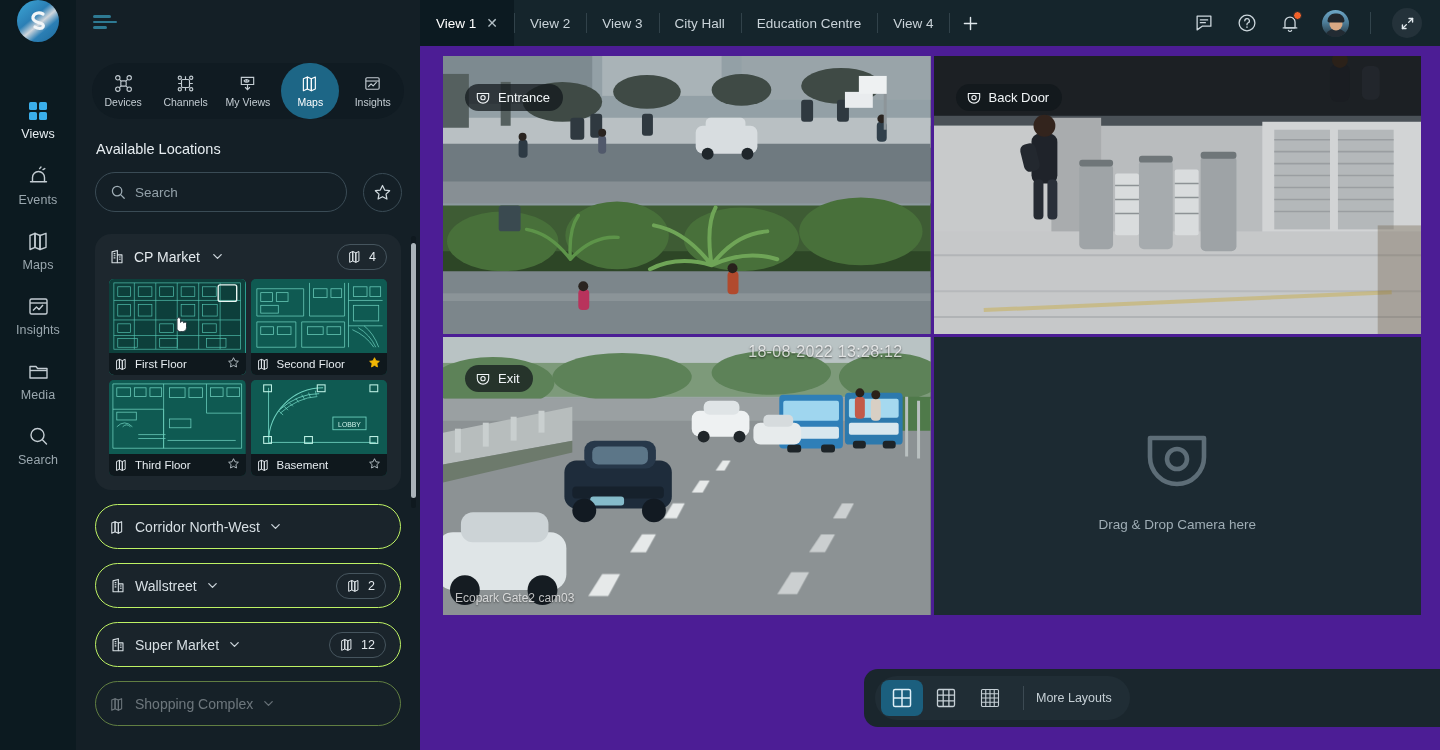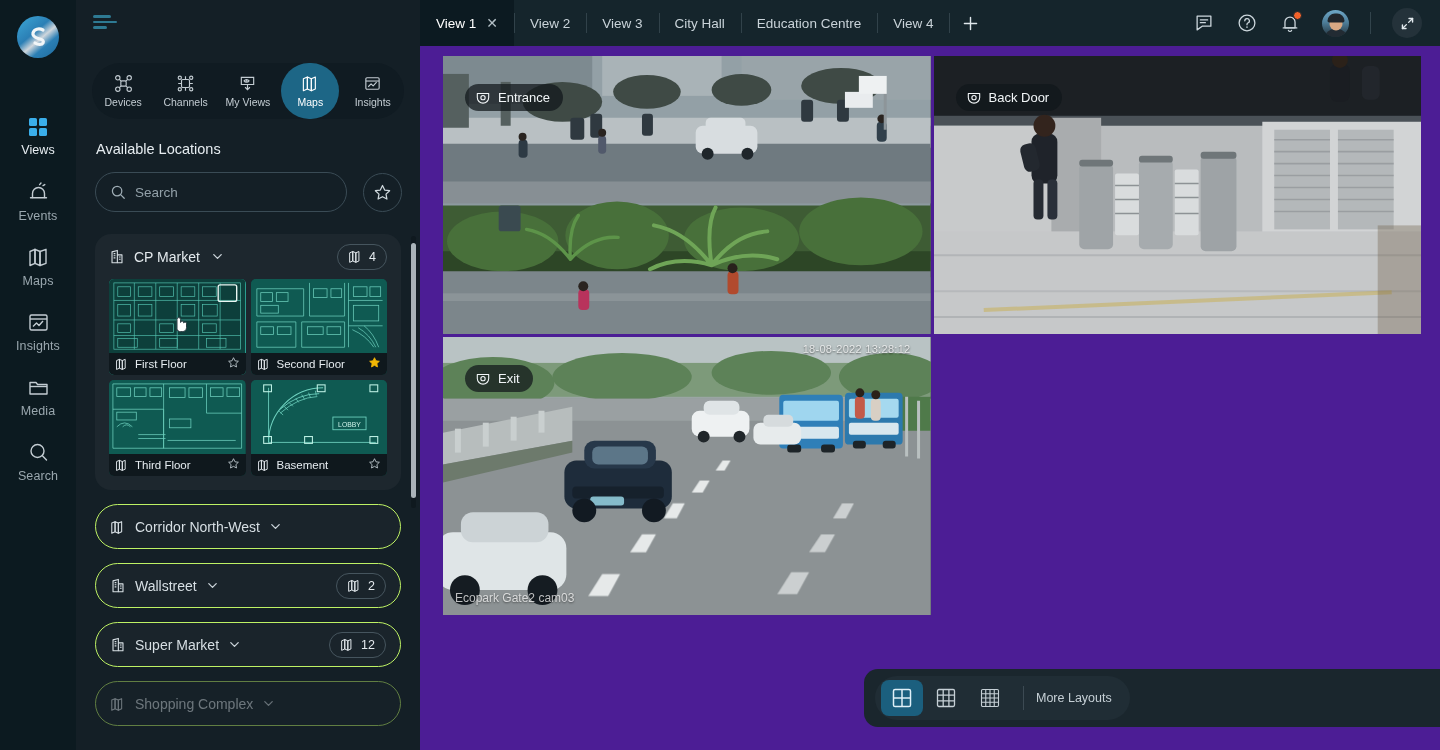--- a/index.html
+++ b/index.html
@@ -9,21 +9,20 @@
     font-family: "Liberation Sans", sans-serif;
     overflow: hidden;
   }
   .app { position: relative; width: 1440px; height: 750px; display: flex; }
 
   
   .rail {
     width: 76px; height: 750px;
     background: #0c1a20;
     display: flex; flex-direction: column; align-items: center;
-    padding-top: 16px;
     flex: 0 0 76px;
     z-index: 5;
   }
   .logo {
     width: 42px; height: 42px; border-radius: 50%;
     background: linear-gradient(140deg,#3da9d8 0%, #2b7fb5 40%, #cfd6dc 55%, #2b7fb5 70%, #1e6a9b 100%);
     display: flex; align-items: center; justify-content: center;
     margin-bottom: 46px;
     box-shadow: 0 0 0 2px #0c1a20;
   }
@@ -226,21 +225,21 @@
     border-radius: 29px;
   }
   .cell { position: relative; overflow: hidden; background: #16222a; }
   .cam-chip {
     position: absolute; left: 22px; top: 28px;
     height: 27px; border-radius: 14px; background: rgba(16,22,26,.72);
     display: flex; align-items: center; gap: 7px; padding: 0 13px 0 10px;
     font-size: 13px; color: #f1f5f7; z-index: 3;
   }
   .ts {
-    position:absolute; right: 20px; top: 6px; font-size: 11px;
+    position:absolute; right: 28px; top: 6px; font-size: 16px;
     color: rgba(255,255,255,.75); z-index: 3; letter-spacing:.3px;
     text-shadow: 0 1px 2px rgba(0,0,0,.6);
   }
   .wm {
     position:absolute; left: 12px; bottom: 10px; font-size: 12px;
     color: rgba(255,255,255,.72); z-index: 3;
     text-shadow: 0 1px 2px rgba(0,0,0,.5);
   }
   .empty-cell {
     background: #1c2a32; display:flex; flex-direction:column;
@@ -981,20 +980,27 @@
           <svg width="16" height="16" viewBox="0 0 18 18" fill="none" stroke="#f1f5f7" stroke-width="1.25" stroke-linejoin="round">
             <path d="M2.6 4h12.8v4.4a6.4 6.4 0 0 1-12.8 0z"></path>
             <circle cx="9" cy="8.6" r="2.4"></circle>
           </svg>
           <span>Exit</span>
         </div>
         <div class="ts">18-08-2022 13:28:12</div>
         <div class="wm">Ecopark Gate2 cam03</div>
       </div>
 
+      <div class="cell empty-cell">
+        <svg width="74" height="74" viewBox="0 0 74 74" fill="none" stroke="#5d6d77" stroke-width="4.6" stroke-linejoin="round" stroke-linecap="round">
+          <path d="M10 17h54v19a27 27 0 0 1-54 0z"></path>
+          <circle cx="37" cy="38" r="10"></circle>
+        </svg>
+        <span class="etext">Drag &amp; Drop Camera here</span>
+      </div>
 
     </div>
 
     <div class="botbar">
       <div class="layout-group">
         <div class="lbtn active">
           <svg width="22" height="22" viewBox="0 0 22 22" fill="none" stroke="#dff0f8" stroke-width="1.5">
             <rect x="2.5" y="2.5" width="17" height="17" rx="1.6"></rect>
             <path d="M11 2.5v17M2.5 11h17"></path>
           </svg>

